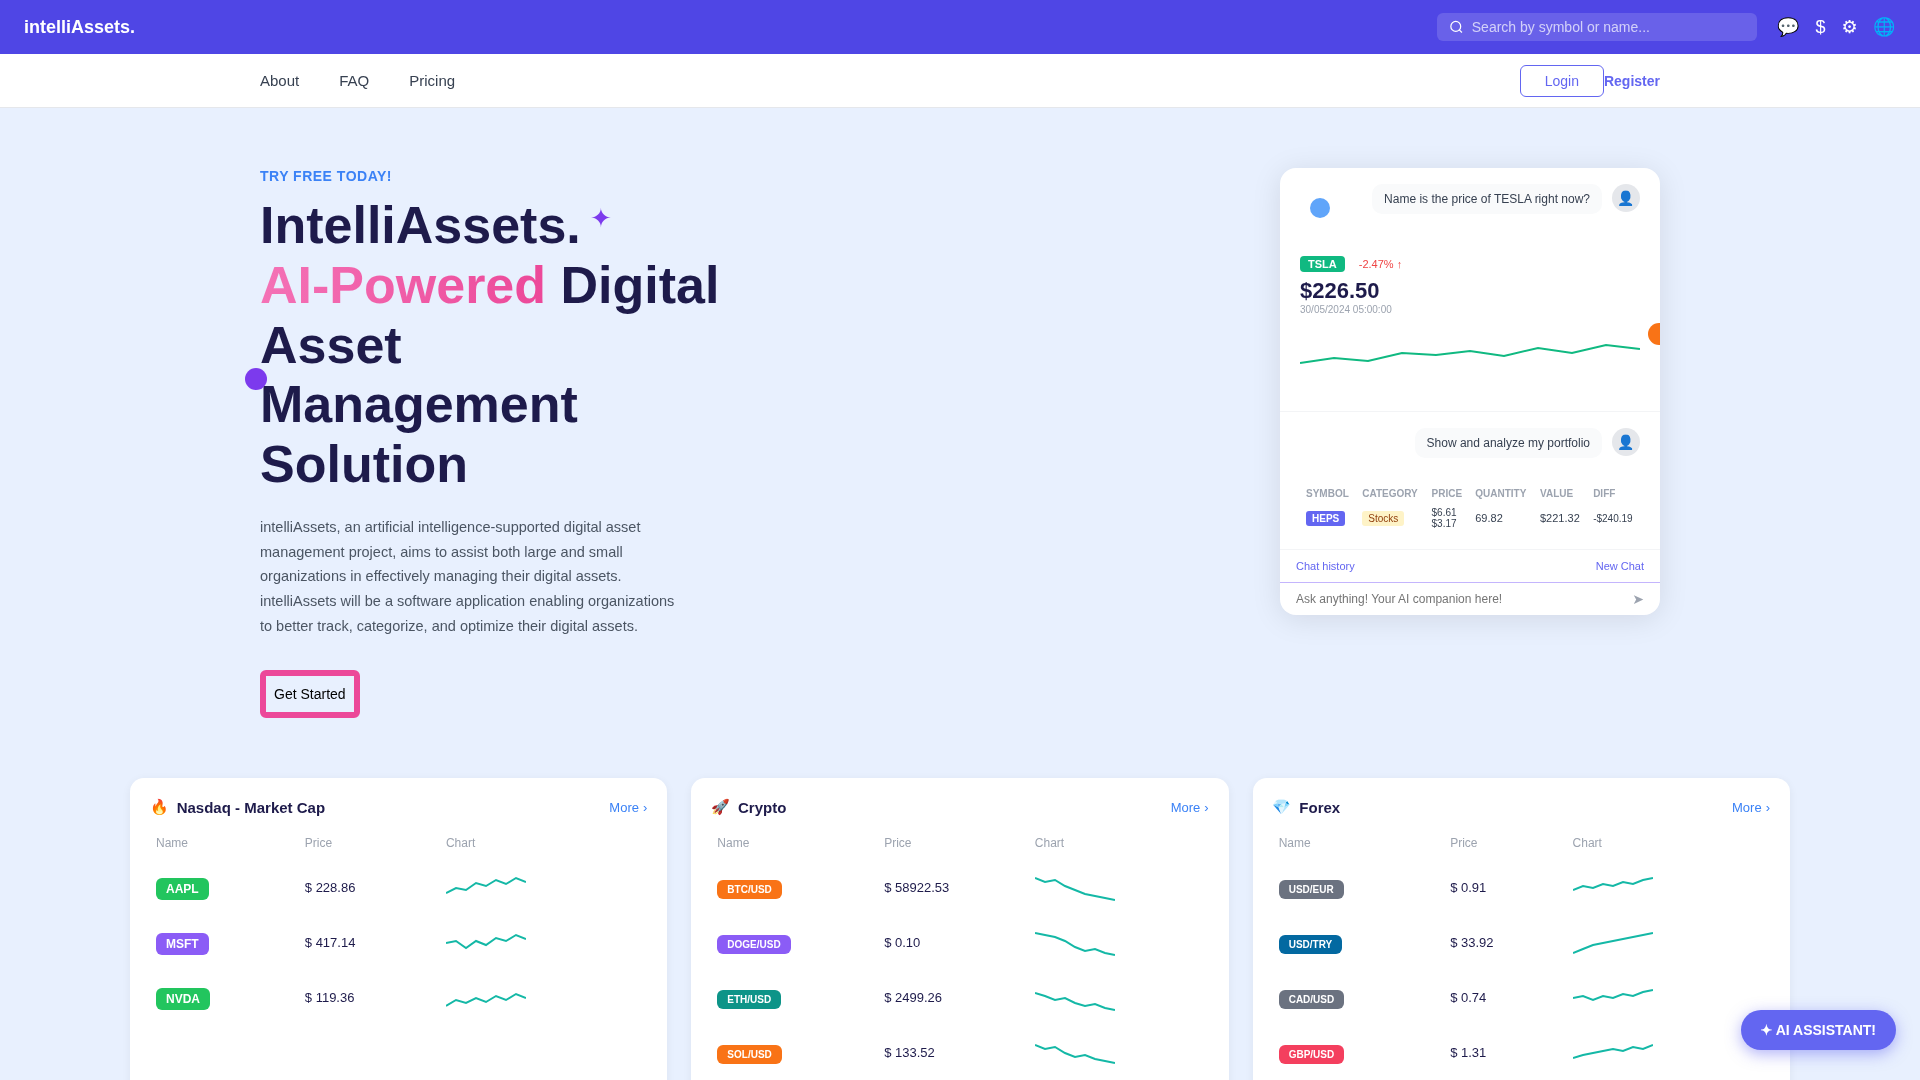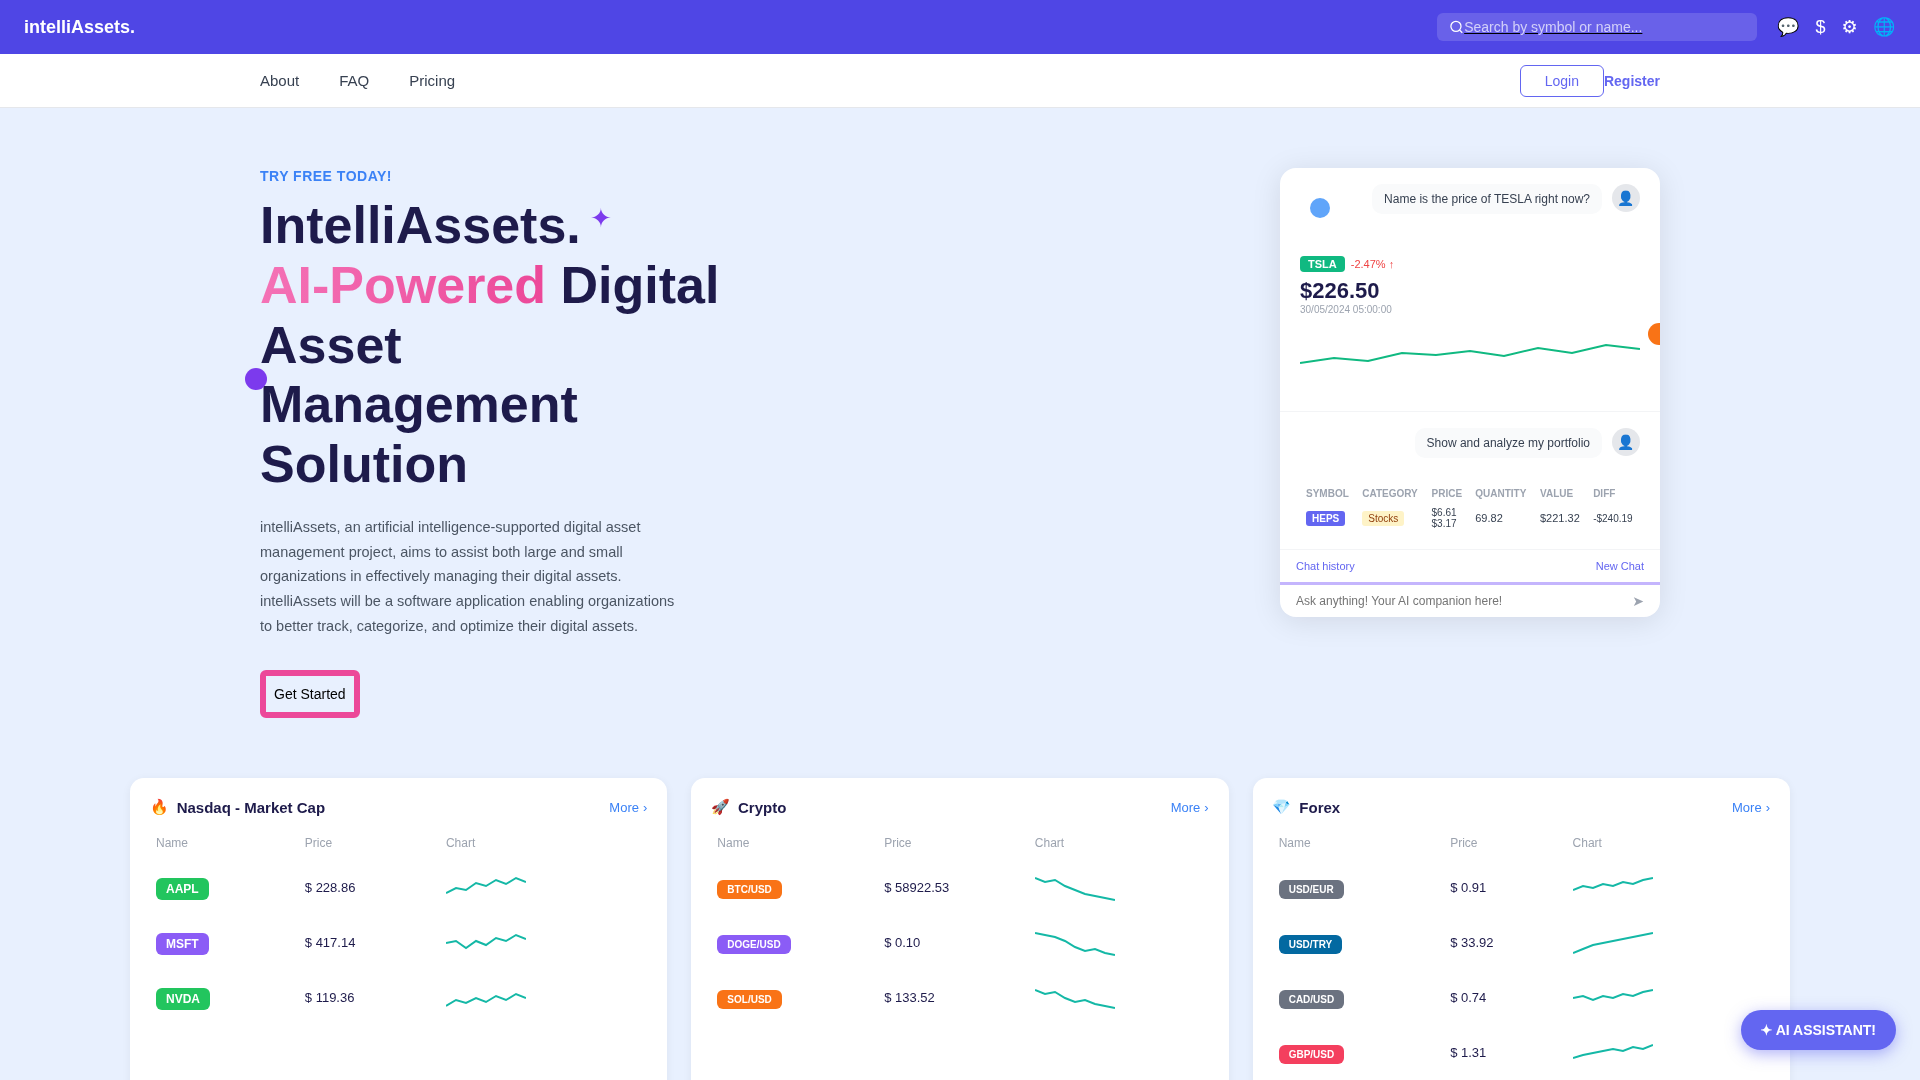--- a/index.html
+++ b/index.html
@@ -20,22 +20,22 @@
       font-size: 18px;
       flex: 0 0 auto;
     }
     .top-nav-search {
       margin-left: auto;
       display: flex;
       align-items: center;
       background: rgba(255,255,255,0.15);
       border-radius: 6px;
       padding: 6px 12px;
+      gap: 8px;
       width: 320px;
-      text-decoration: underline;
     }
     .top-nav-search input {
       background: transparent;
       border: none;
       outline: none;
       color: white;
       font-size: 14px;
       width: 100%;
     }
     .top-nav-search input::placeholder { color: rgba(255,255,255,0.7); }
@@ -231,21 +231,21 @@
       justify-content: space-between;
       border-top: 1px solid #f3f4f6;
     }
     .footer-history { font-size: 11px; color: #6366f1; cursor: pointer; }
     .footer-new-chat { font-size: 11px; color: #6366f1; cursor: pointer; }
     .chat-input-row {
       display: flex;
       align-items: center;
       padding: 8px 16px;
       gap: 8px;
-      border-top: 3px solid #c4b5fd;
+      border-top: 1px solid #c4b5fd;
     }
     .chat-input {
       flex: 1;
       border: none;
       outline: none;
       font-size: 12px;
       color: #9ca3af;
       background: transparent;
     }
     .send-icon { color: #9ca3af; cursor: pointer; font-size: 14px; }
@@ -406,21 +406,21 @@
     <div class="card-section">
       <div class="chat-row chat-align-right">
         <div class="chat-bubble">
           <span>Name is the price of TESLA right now?</span>
         </div>
         <div class="chat-avatar">👤</div>
       </div>
     </div>
 
     <div class="card-section">
-      <div style="display:flex;align-items:center;gap:6px;margin-bottom:6px;">
+      <div style="display:flex;align-items:center;gap:14px;margin-bottom:6px;">
         <span style="background:#10b981;color:white;padding:2px 8px;border-radius:4px;font-size:11px;font-weight:700;">TSLA</span>
         <span style="color:#ef4444;font-size:11px;">-2.47% ↑</span>
       </div>
       <div class="stock-price">$226.50</div>
       <div class="stock-date">30/05/2024 05:00:00</div>
       <svg class="mini-chart" viewBox="0 0 300 60" preserveAspectRatio="none">
         <polyline points="0,40 30,35 60,38 90,30 120,32 150,28 180,33 210,25 240,30 270,22 300,26" fill="none" stroke="#10b981" stroke-width="2"></polyline>
       </svg>
     </div>
 
@@ -552,20 +552,27 @@
                 </svg></td>
           </tr>
           <tr>
             <td><span class="market-symbol sym-purple" style="font-size:10px;">DOGE/USD</span></td>
             <td class="market-price">$ 0.10</td>
             <td><svg class="spark-line" viewBox="0 0 80 35" preserveAspectRatio="none">
                   <polyline points="0,10 10,12 20,14 30,18 40,24 50,28 60,26 70,30 80,32" fill="none" stroke="#14b8a6" stroke-width="2"></polyline>
                 </svg></td>
           </tr>
           <tr>
+            <td><span class="market-symbol sym-teal" style="font-size:10px;">ETH/USD</span></td>
+            <td class="market-price">$ 2499.26</td>
+            <td><svg class="spark-line" viewBox="0 0 80 35" preserveAspectRatio="none">
+                  <polyline points="0,15 10,18 20,22 30,20 40,25 50,28 60,26 70,30 80,32" fill="none" stroke="#14b8a6" stroke-width="2"></polyline>
+                </svg></td>
+          </tr>
+          <tr>
             <td><span class="market-symbol sym-orange" style="font-size:10px;">SOL/USD</span></td>
             <td class="market-price">$ 133.52</td>
             <td><svg class="spark-line" viewBox="0 0 80 35" preserveAspectRatio="none">
                   <polyline points="0,12 10,16 20,14 30,20 40,24 50,22 60,26 70,28 80,30" fill="none" stroke="#14b8a6" stroke-width="2"></polyline>
                 </svg></td>
           </tr>
         </tbody>
       </table>
     </div>
 

